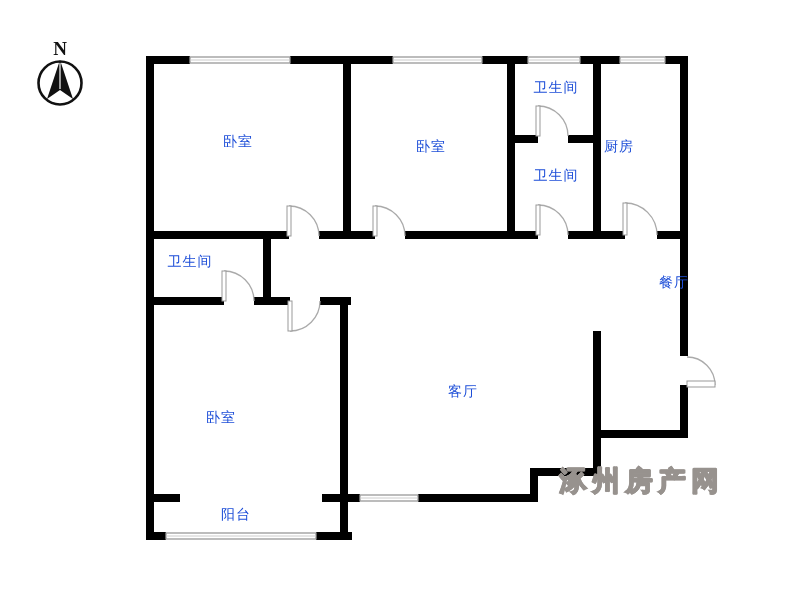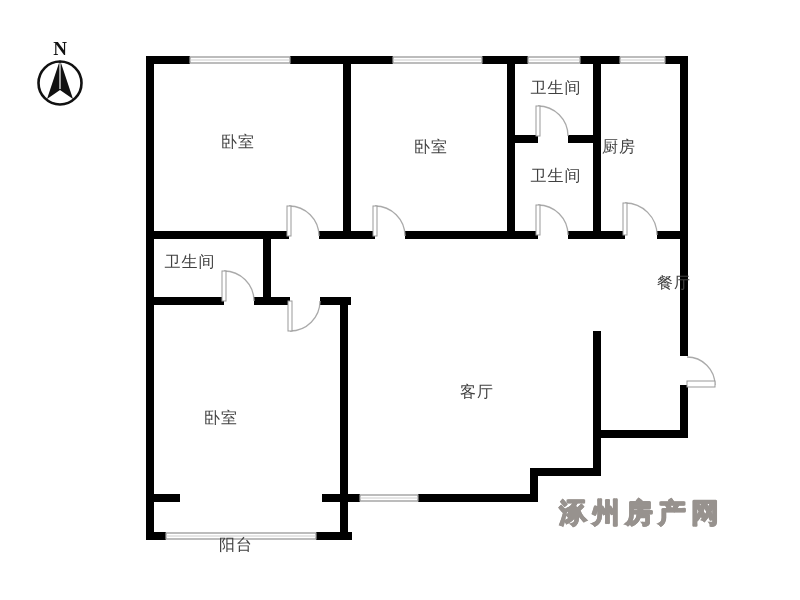--- a/index.html
+++ b/index.html
@@ -3,34 +3,33 @@
 <meta charset="utf-8">
 <style>
   html,body{margin:0;padding:0;background:#ffffff;}
   .canvas{
     position:relative;width:800px;height:600px;background:#ffffff;
     font-family:"Liberation Sans","DejaVu Sans",sans-serif;overflow:hidden;
   }
   .plan-svg{position:absolute;left:0;top:0;}
   .room-label{
     position:absolute;transform:translate(-50%,-50%);
-    font-size:16px;color:#404040;letter-spacing:1px;white-space:nowrap;
+    font-size:14px;color:#1d4ed8;letter-spacing:1px;white-space:nowrap;
   }
   .compass-n{
     position:absolute;left:60px;top:49px;transform:translate(-50%,-50%);
     font-family:"Liberation Serif","DejaVu Serif",serif;
     font-weight:bold;font-size:19px;color:#111;
   }
   .watermark{
     position:absolute;left:642px;top:482px;transform:translate(-50%,-50%);
     text-align:center;font-weight:bold;color:#701a75;line-height:1.1;
     -webkit-text-stroke:1.5px #97928e;
     text-shadow:1px 0 0 #a09b97,-1px 0 0 #a09b97,0 1px 0 #a09b97,0 -1px 0 #a09b97;
     white-space:nowrap;
-    margin-top:32px;
   }
   .wm-line1{font-size:27px;letter-spacing:6px;}
   .wm-line2{font-size:20px;letter-spacing:0.5px;}
 </style>
 </head>
 <body>
 
 <div class="canvas">
 
   <svg class="plan-svg" width="800" height="600" viewBox="0 0 800 600">
@@ -138,22 +137,22 @@
   <div class="compass-n">N</div>
 
   <div>
     <div class="room-label" style="left:238px;top:142px;">卧室</div>
     <div class="room-label" style="left:431px;top:147px;">卧室</div>
     <div class="room-label" style="left:556px;top:88px;">卫生间</div>
     <div class="room-label" style="left:556px;top:176px;">卫生间</div>
     <div class="room-label" style="left:619px;top:147px;">厨房</div>
     <div class="room-label" style="left:190px;top:262px;">卫生间</div>
     <div class="room-label" style="left:674px;top:283px;">餐厅</div>
-    <div class="room-label" style="left:477px;top:392px;">客厅</div>
+    <div class="room-label" style="left:463px;top:392px;">客厅</div>
     <div class="room-label" style="left:221px;top:418px;">卧室</div>
-    <div class="room-label" style="left:236px;top:545px;">阳台</div>
+    <div class="room-label" style="left:236px;top:515px;">阳台</div>
   </div>
 
   <div class="watermark">
     <div class="wm-line1">涿州房产网</div>
   </div>
 
 </div>
 
 </body></html>

